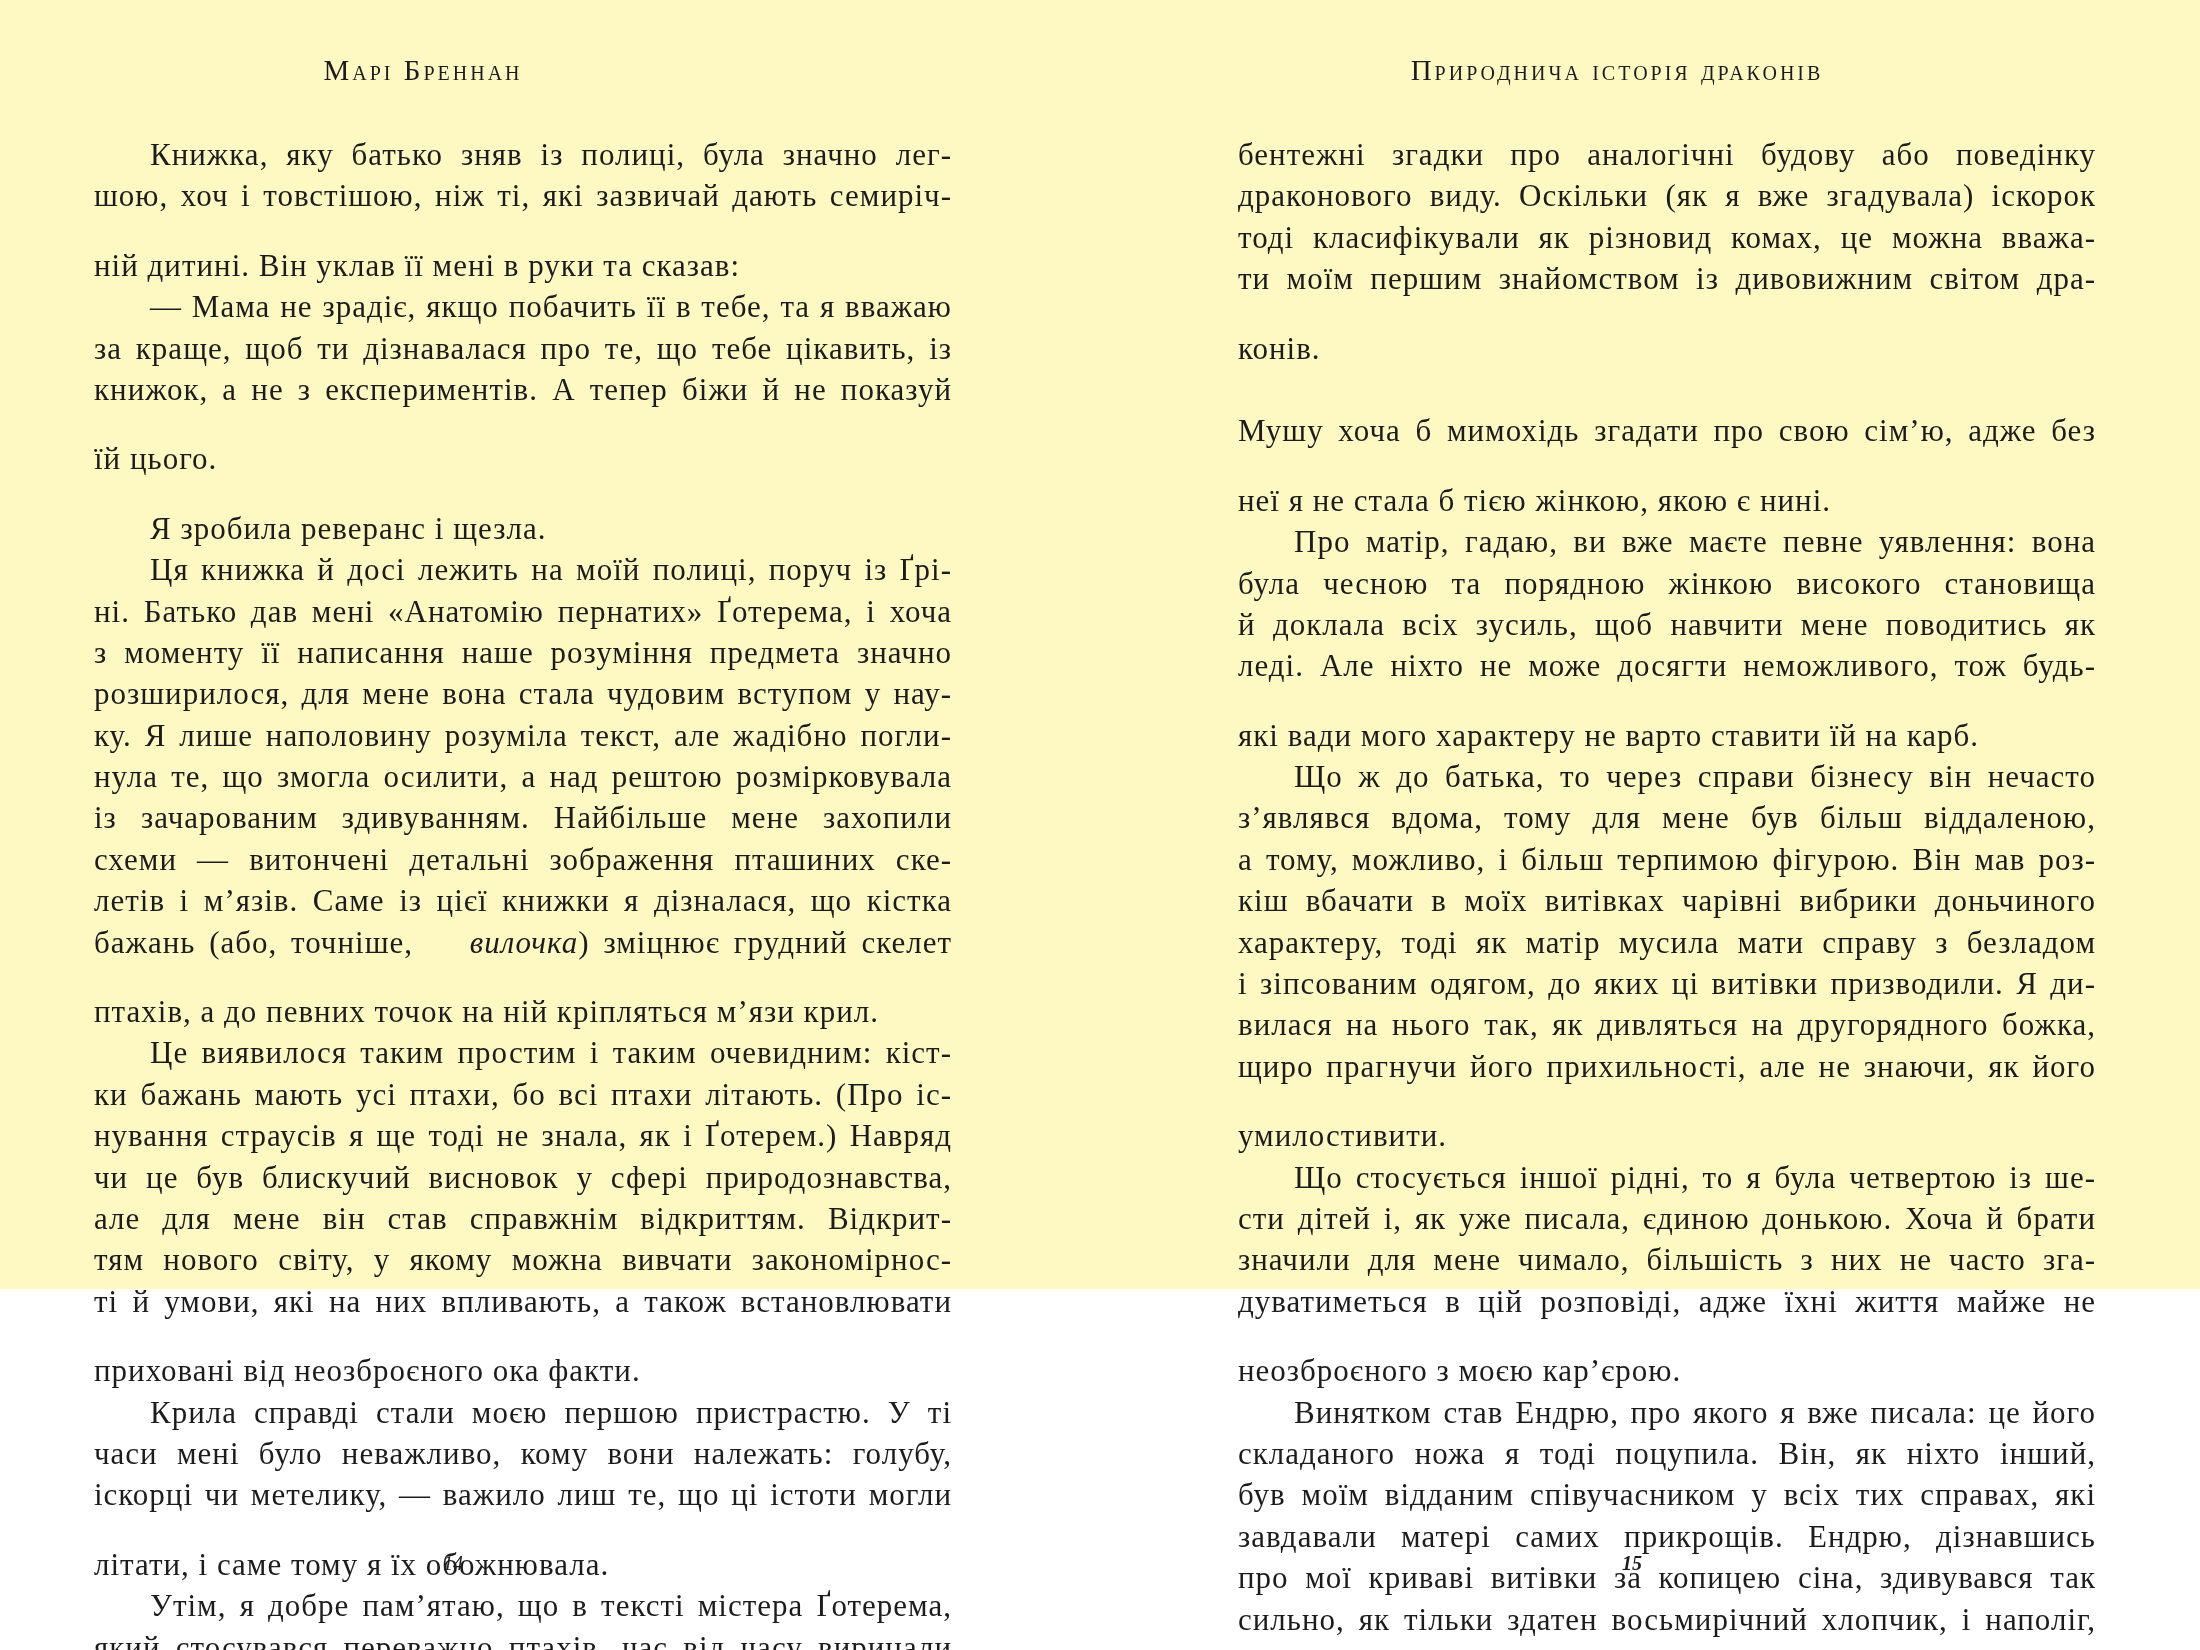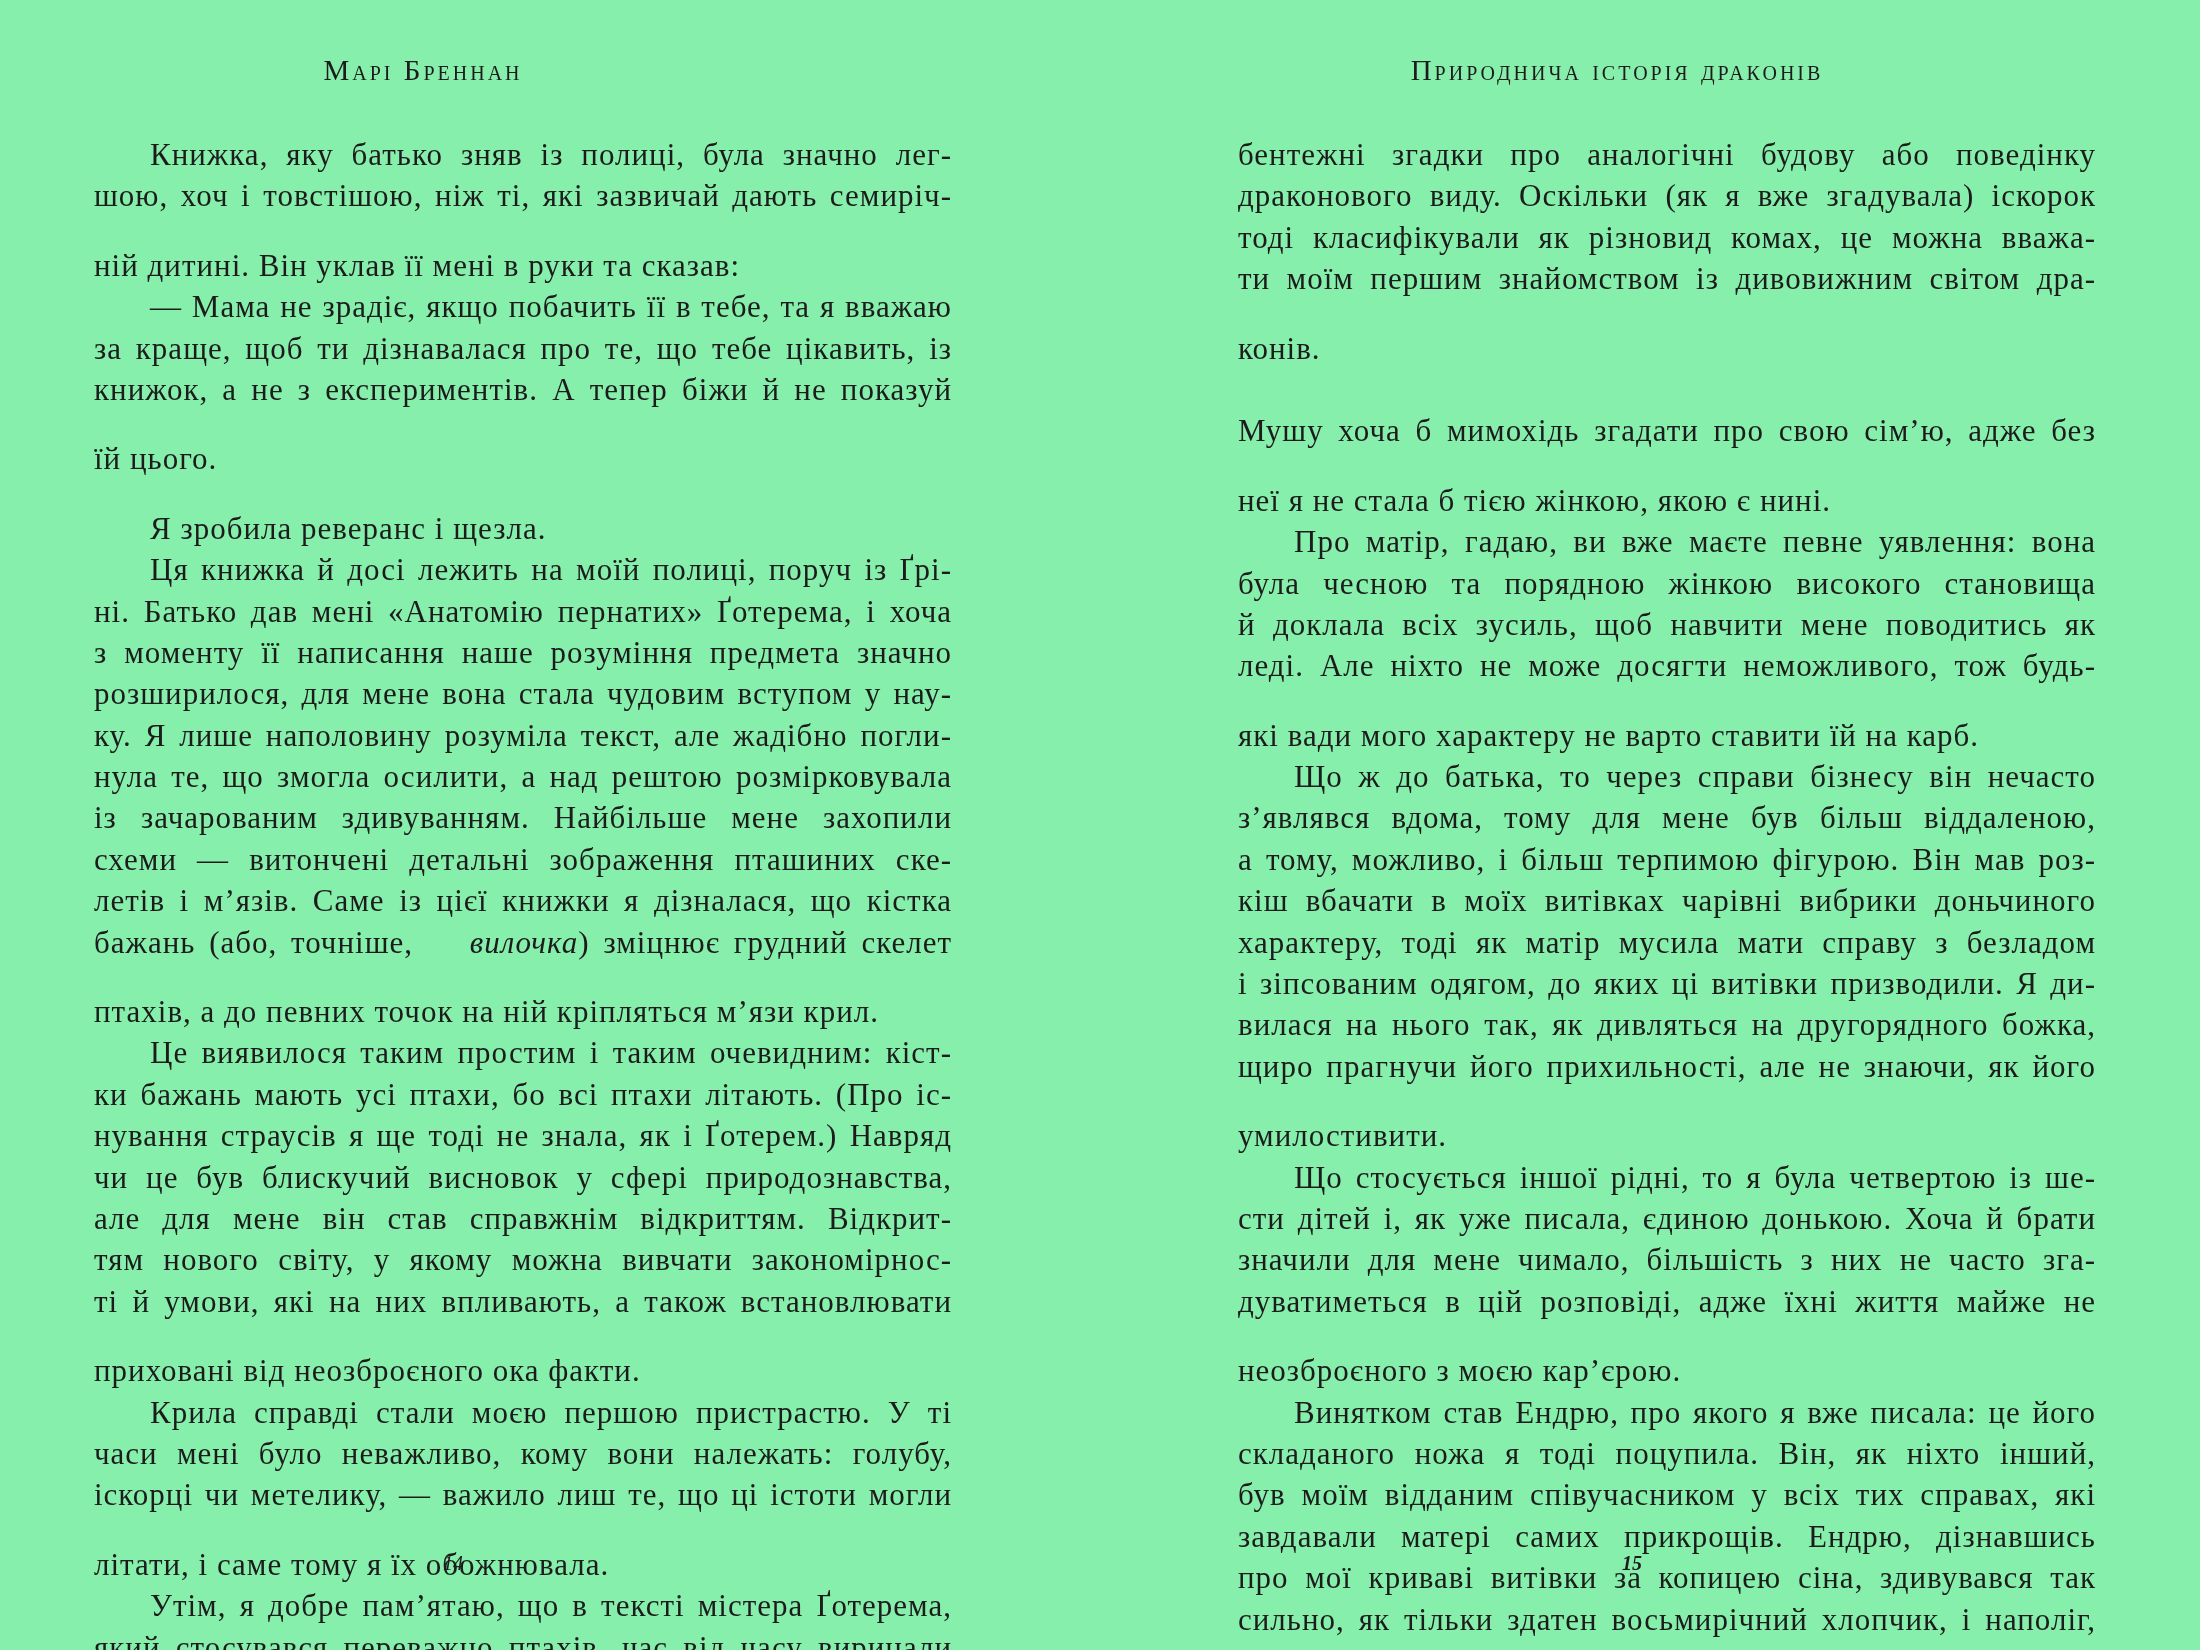--- a/index.html
+++ b/index.html
@@ -6,22 +6,22 @@
     margin: 0;
     padding: 0;
     width: 2200px;
     height: 1650px;
     background: #ffffff;
     overflow: hidden;
   }
   .spread {
     position: relative;
     width: 2200px;
-    height: 1650px;
-    background: #86efac;
+    height: 1289px;
+    background: #fef9c3;
     font-family: "Liberation Serif", "DejaVu Serif", serif;
     color: #1c1c1c;
   }
   .page {
     position: absolute;
     top: 0;
     height: 1650px;
   }
   .page.left  { left: 94px;  width: 858px; }
   .page.right { left: 1238px; width: 858px; }

